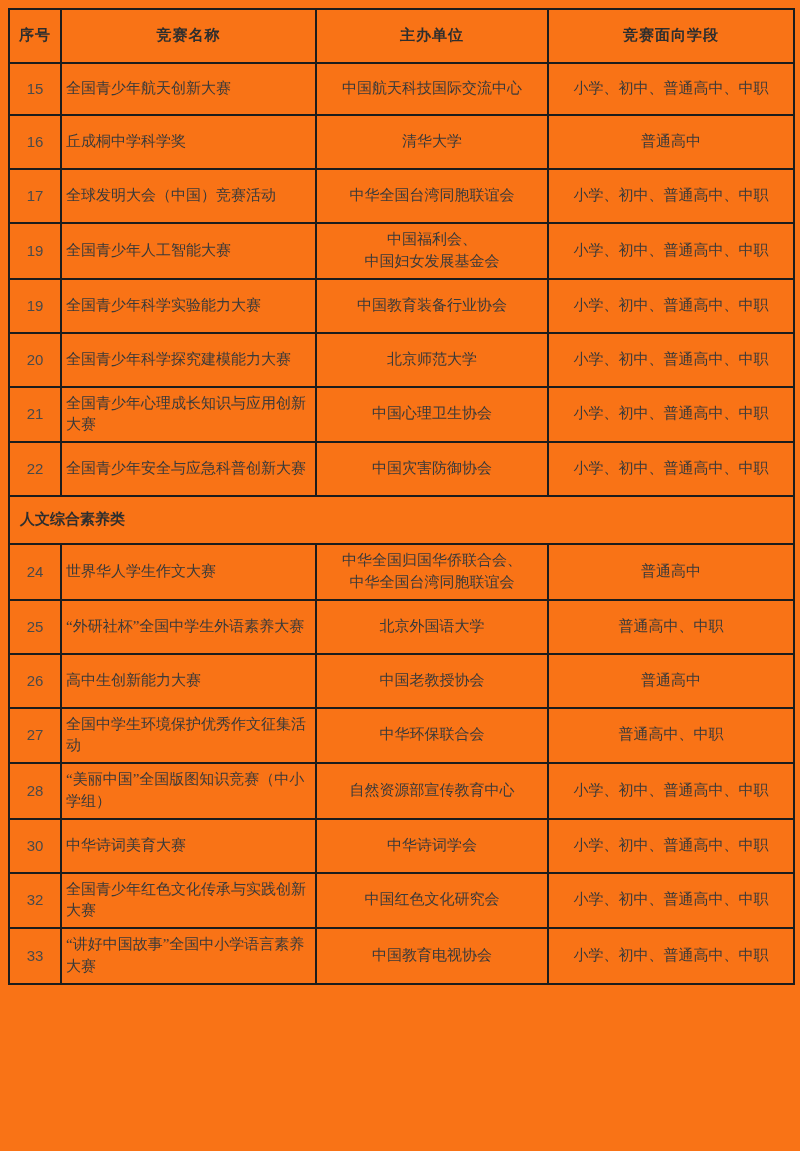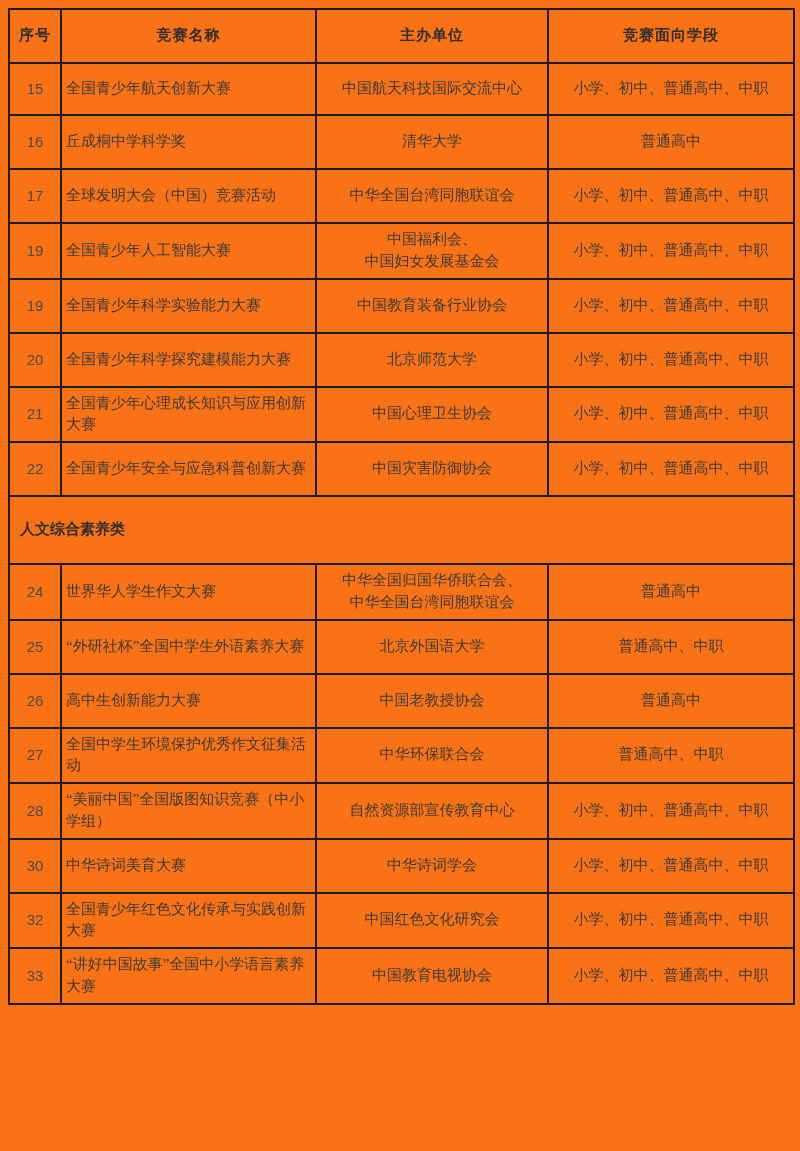--- a/index.html
+++ b/index.html
@@ -54,21 +54,21 @@
     border-radius: 21px;
   }
   td.cell-org {
     text-align: center;
   }
   td.cell-stage {
     text-align: center;
     margin-top: 19px;
   }
   tr.section-row td {
-    height: 68px;
+    height: 48px;
     text-align: left;
     font-weight: bold;
     padding-left: 10px;
     color: #2e2e2e;
   }
   .org-line { display: block; }
 </style>
 </head>
 <body>
 

